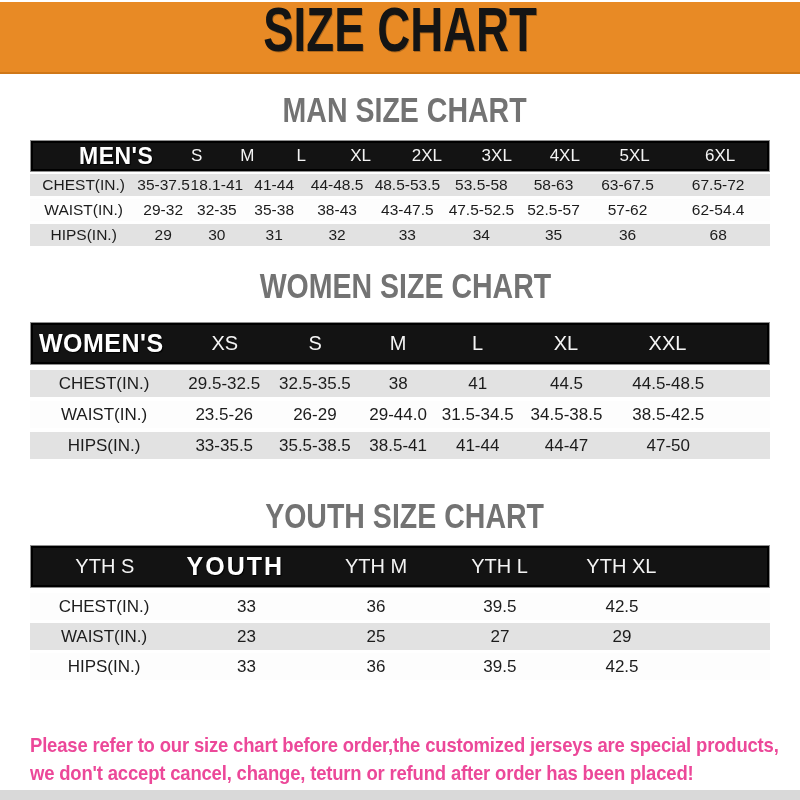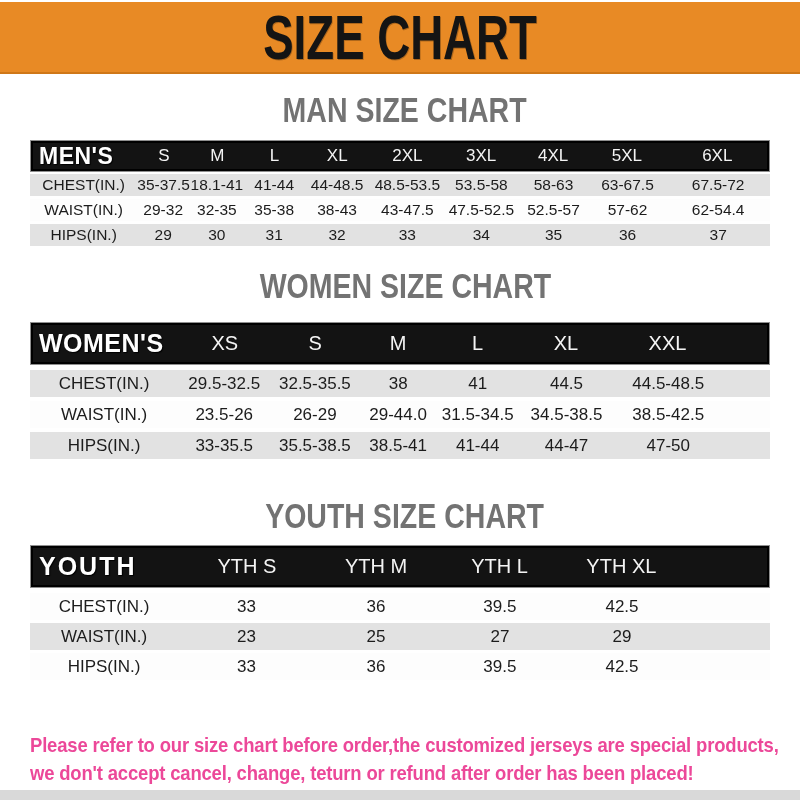--- a/index.html
+++ b/index.html
@@ -4,21 +4,21 @@
 <style>
   html,body{margin:0;padding:0;background:#ffffff;}
   .page{
     position:relative;width:800px;height:800px;margin:0 auto;background:#ffffff;
     font-family:"Liberation Sans",sans-serif;overflow:hidden;
   }
   
   .banner{
     position:absolute;top:2px;left:0;width:800px;height:70px;
     background:#E88A25;border-bottom:2px solid #cf7718;
-    display:flex;align-items:center;justify-content:center;
+    display:flex;justify-content:center;
   }
   .banner-text{
     font-size:57px;font-weight:bold;color:#141414;line-height:1;
     display:inline-block;transform:scale(0.80,1.10);letter-spacing:0px;
     text-shadow:1px 1px 0 rgba(0,0,0,0.25);
   }
   
   .sec-heading{
     position:absolute;left:0;width:800px;margin:5px;text-align:center;
     font-size:31px;font-weight:bold;color:#737373;line-height:1;
@@ -30,21 +30,21 @@
   
   .size-table{position:absolute;left:30px;width:740px;}
   .t-men{top:140px;}
   .t-women{top:322px;}
   .t-youth{top:545px;}
   .t-head{
     display:grid;align-items:center;background:#131313;color:#fff;
     border:1px solid #8f8f8f;box-shadow:inset 0 0 0 2px #000;
     box-sizing:border-box;
   }
-  .t-men  .t-head{height:32px;margin-bottom:2px;}
+  .t-men  .t-head{height:32px;margin-bottom:2px;padding-left:40px;}
   .t-women .t-head{height:43px;margin-bottom:5px;}
   .t-youth .t-head{height:43px;margin-bottom:5px;}
   .t-men  .t-head, .t-men  .t-row{grid-template-columns:14.5% 7% 7.5% 8% 9% 10% 10% 9.5% 10.5% 14%;}
   .t-women .t-head, .t-women .t-row{grid-template-columns:20% 12.5% 12% 10.5% 11% 13% 14.5% 6.5%;}
   .t-youth .t-head, .t-youth .t-row{grid-template-columns:20% 18.5% 16.5% 17% 16% 12%;}
   .t-row{display:grid;align-items:center;}
   .t-men  .t-row{height:22px;margin-bottom:3px;}
   .t-women .t-row{height:27px;margin-bottom:4px;}
   .t-youth .t-row{height:27px;margin-bottom:3px;}
   .t-row.gray{background:#E2E2E2;}
@@ -126,21 +126,21 @@
       <div class="t-row gray">
         <span class="cell b-label">HIPS(IN.)</span>
         <span class="cell b-val">29</span>
         <span class="cell b-val">30</span>
         <span class="cell b-val">31</span>
         <span class="cell b-val">32</span>
         <span class="cell b-val">33</span>
         <span class="cell b-val">34</span>
         <span class="cell b-val">35</span>
         <span class="cell b-val">36</span>
-        <span class="cell b-val">37</span>
+        <span class="cell b-val">68</span>
       </div>
     </div>
 
   <h2 class="sec-heading h-women"><span class="cond">WOMEN SIZE CHART</span></h2>
   <div class="size-table t-women">
       <div class="t-head">
         <span class="cell h-corner">WOMEN'S</span>
         <span class="cell h-size">XS</span>
         <span class="cell h-size">S</span>
         <span class="cell h-size">M</span>
@@ -173,22 +173,22 @@
         <span class="cell b-val">38.5-41</span>
         <span class="cell b-val">41-44</span>
         <span class="cell b-val">44-47</span>
         <span class="cell b-val">47-50</span>
       </div>
     </div>
 
   <h2 class="sec-heading h-youth"><span class="cond">YOUTH SIZE CHART</span></h2>
   <div class="size-table t-youth">
       <div class="t-head">
+        <span class="cell h-size">YTH S</span>
         <span class="cell h-corner">YOUTH</span>
-        <span class="cell h-size">YTH S</span>
         <span class="cell h-size">YTH M</span>
         <span class="cell h-size">YTH L</span>
         <span class="cell h-size">YTH XL</span>
       </div>
       <div class="t-row white">
         <span class="cell b-label">CHEST(IN.)</span>
         <span class="cell b-val">33</span>
         <span class="cell b-val">36</span>
         <span class="cell b-val">39.5</span>
         <span class="cell b-val">42.5</span>

